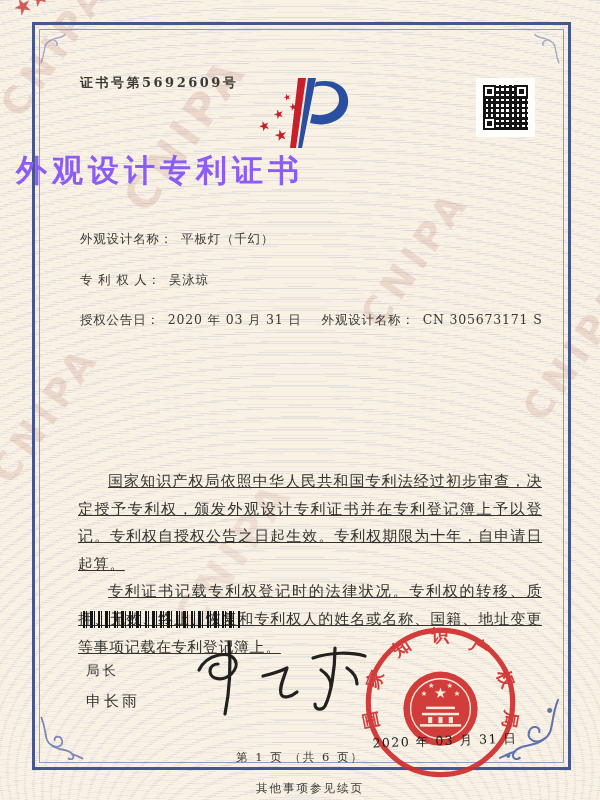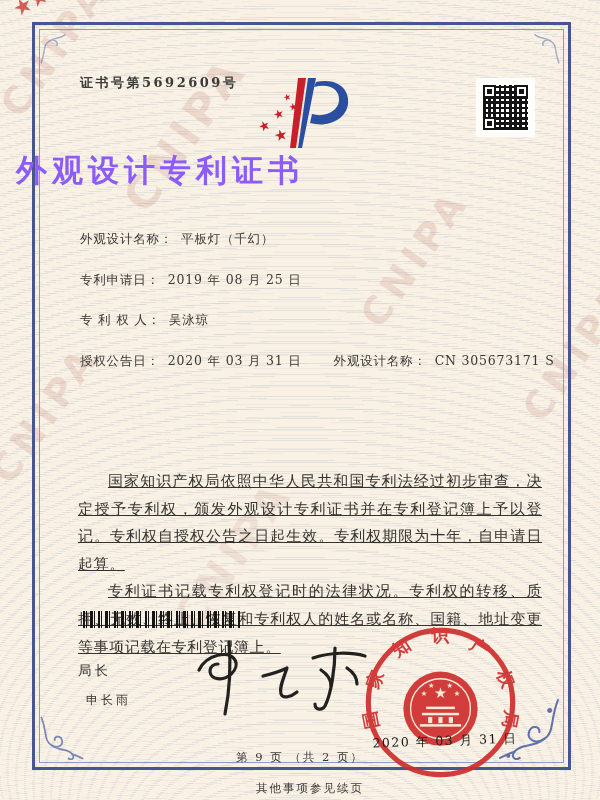--- a/index.html
+++ b/index.html
@@ -50,39 +50,39 @@
   .qf::after{content:""; position:absolute; inset:2px; background:#141414;}
   .qf.tl{left:0; top:0;} .qf.tr{right:0; top:0;} .qf.bl{left:0; bottom:0;}
 
   .title{position:absolute; left:16px; right:0; top:150px; z-index:4;
     text-align:left; font-size:31px; font-weight:700; letter-spacing:5px; color:#8b5cf6;}
 
   .fields{position:absolute; left:80px; top:231px; right:52px; z-index:4;}
   .field-row{margin-bottom:23.5px; font-size:12.5px; letter-spacing:.8px; color:#3b3834;
     white-space:nowrap;}
   .field-row .flabel{margin-right:8px;}
-  .field-row.double{display:flex; gap:32px;}
+  .field-row.double{display:flex; gap:20px;}
 
   .paragraphs{position:absolute; left:78px; top:468px; right:58px; z-index:4;
     font-size:15px; line-height:1.84; letter-spacing:.6px; color:#36332e; text-align:justify;text-decoration:underline;}
   .paragraphs p{margin:0; text-indent:2em;}
 
   .barcode{position:absolute; left:83px; top:611px; width:158px; height:17px; z-index:4;
     background:repeating-linear-gradient(90deg,
       #151515 0 2px, transparent 2px 3px,
       #151515 3px 4px, transparent 4px 7px,
       #151515 7px 10px, transparent 10px 11px,
       #151515 11px 12px, transparent 12px 15px,
       #151515 15px 17px, transparent 17px 18px,
       #151515 18px 19px, transparent 19px 22px,
       #151515 22px 25px, transparent 25px 26px,
       #151515 26px 27px, transparent 27px 31px);}
 
-  .signoff-title{position:absolute; left:78px; top:662px; z-index:4; font-size:13.5px; letter-spacing:3px; color:#36332e;}
-  .signoff-name{position:absolute; left:86px; top:692px; z-index:4; font-size:12px; letter-spacing:3px; color:#36332e;}
+  .signoff-title{position:absolute; left:86px; top:662px; z-index:4; font-size:13.5px; letter-spacing:3px; color:#36332e;}
+  .signoff-name{position:absolute; left:86px; top:692px; z-index:4; font-size:15px; letter-spacing:3px; color:#36332e;}
   .signature{position:absolute; left:185px; top:636px; z-index:5;}
 
   .seal{position:absolute; left:358px; top:620px; z-index:5; opacity:.92;}
   .seal-date{position:absolute; left:352px; top:733px; width:186px; z-index:6;
     text-align:center; font-size:12.5px; letter-spacing:1.5px; color:#1c1a18; transform:rotate(-2deg);}
 
   .page-info{position:absolute; left:0; right:0; top:750px; z-index:4;
     text-align:center; font-size:11.5px; letter-spacing:2px; color:#3b3834;}
   .cont-note{position:absolute; left:0; right:0; top:781px; z-index:4;
     text-align:center; font-size:11.5px; letter-spacing:2px; color:#44413c;padding-left:20px;}
@@ -164,23 +164,20 @@
       <div class="qf tr"></div>
       <div class="qf bl"></div>
     </div>
   </div>
 
   <div class="title">外观设计专利证书</div>
 
   <div class="fields">
     <div class="field-row">
       <span class="flabel">外观设计名称：</span><span class="fvalue">平板灯（千幻）</span>
-    </div>
-    <div class="field-row">
-      <span class="flabel">专利申请日：</span><span class="fvalue">2019 年 08 月 25 日</span>
     </div>
     <div class="field-row">
       <span class="flabel">专 利 权 人：</span><span class="fvalue">吴泳琼</span>
     </div>
     <div class="field-row double">
       <span><span class="flabel">授权公告日：</span><span class="fvalue">2020 年 03 月 31 日</span></span>
       <span><span class="flabel">外观设计名称：</span><span class="fvalue">CN 305673171 S</span></span>
     </div>
   </div>
 
@@ -233,15 +230,15 @@
           <rect x="60" y="101" width="40" height="2.4"></rect>
           <rect x="68" y="94" width="4" height="6"></rect>
           <rect x="78" y="94" width="4" height="6"></rect>
           <rect x="88" y="94" width="4" height="6"></rect>
         </g>
       </g>
     </svg>
   </div>
   <div class="seal-date">2020 年 03 月 31 日</div>
 
-  <div class="page-info">第 9 页 （共 2 页）</div>
+  <div class="page-info">第 1 页 （共 6 页）</div>
   <div class="cont-note">其他事项参见续页</div>
 </div>
 
 </body></html>

